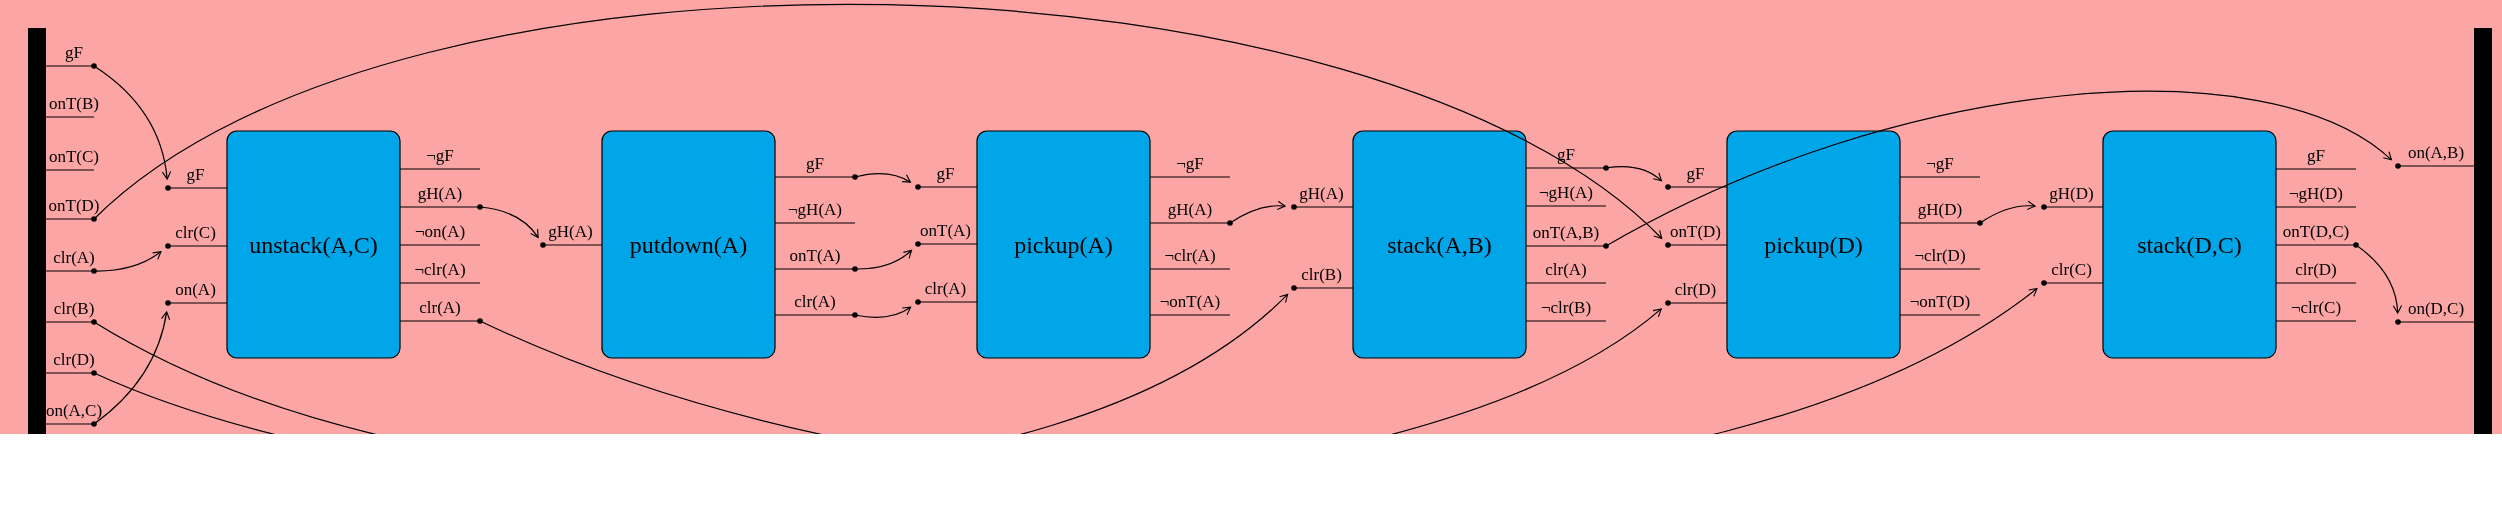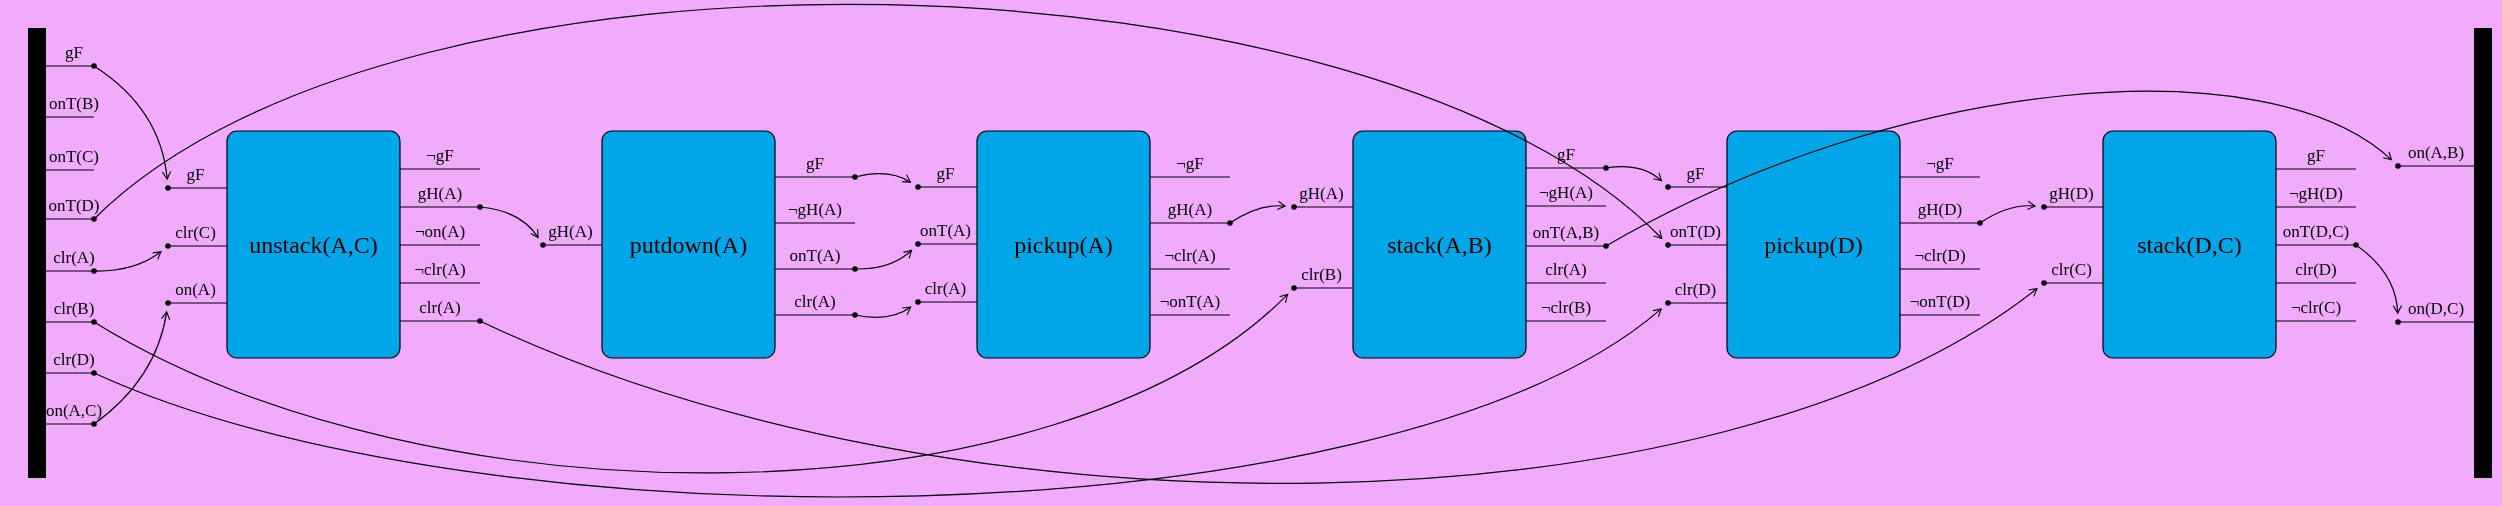--- a/index.html
+++ b/index.html
@@ -1,16 +1,16 @@
 <!DOCTYPE html>
 <html><head>
 <meta charset="utf-8">
 <style>
   html,body{margin:0;padding:0;background:#ffffff;}
-  .stage{position:relative;width:2502px;height:506px;background:#f0abfc;overflow:hidden;}
+  .stage{position:relative;width:2502px;height:434px;background:#fca5a5;overflow:hidden;}
   svg text{font-family:"Liberation Serif","DejaVu Serif",serif;fill:#000;}
   svg .lit-label{font-size:17px;}
   svg .act-label{font-size:24px;}
 </style>
 </head>
 <body>
 
 <div class="stage">
   <svg id="diagram-svg" width="2502" height="506" viewBox="0 0 2502 506" xmlns="http://www.w3.org/2000/svg">
       <defs>

